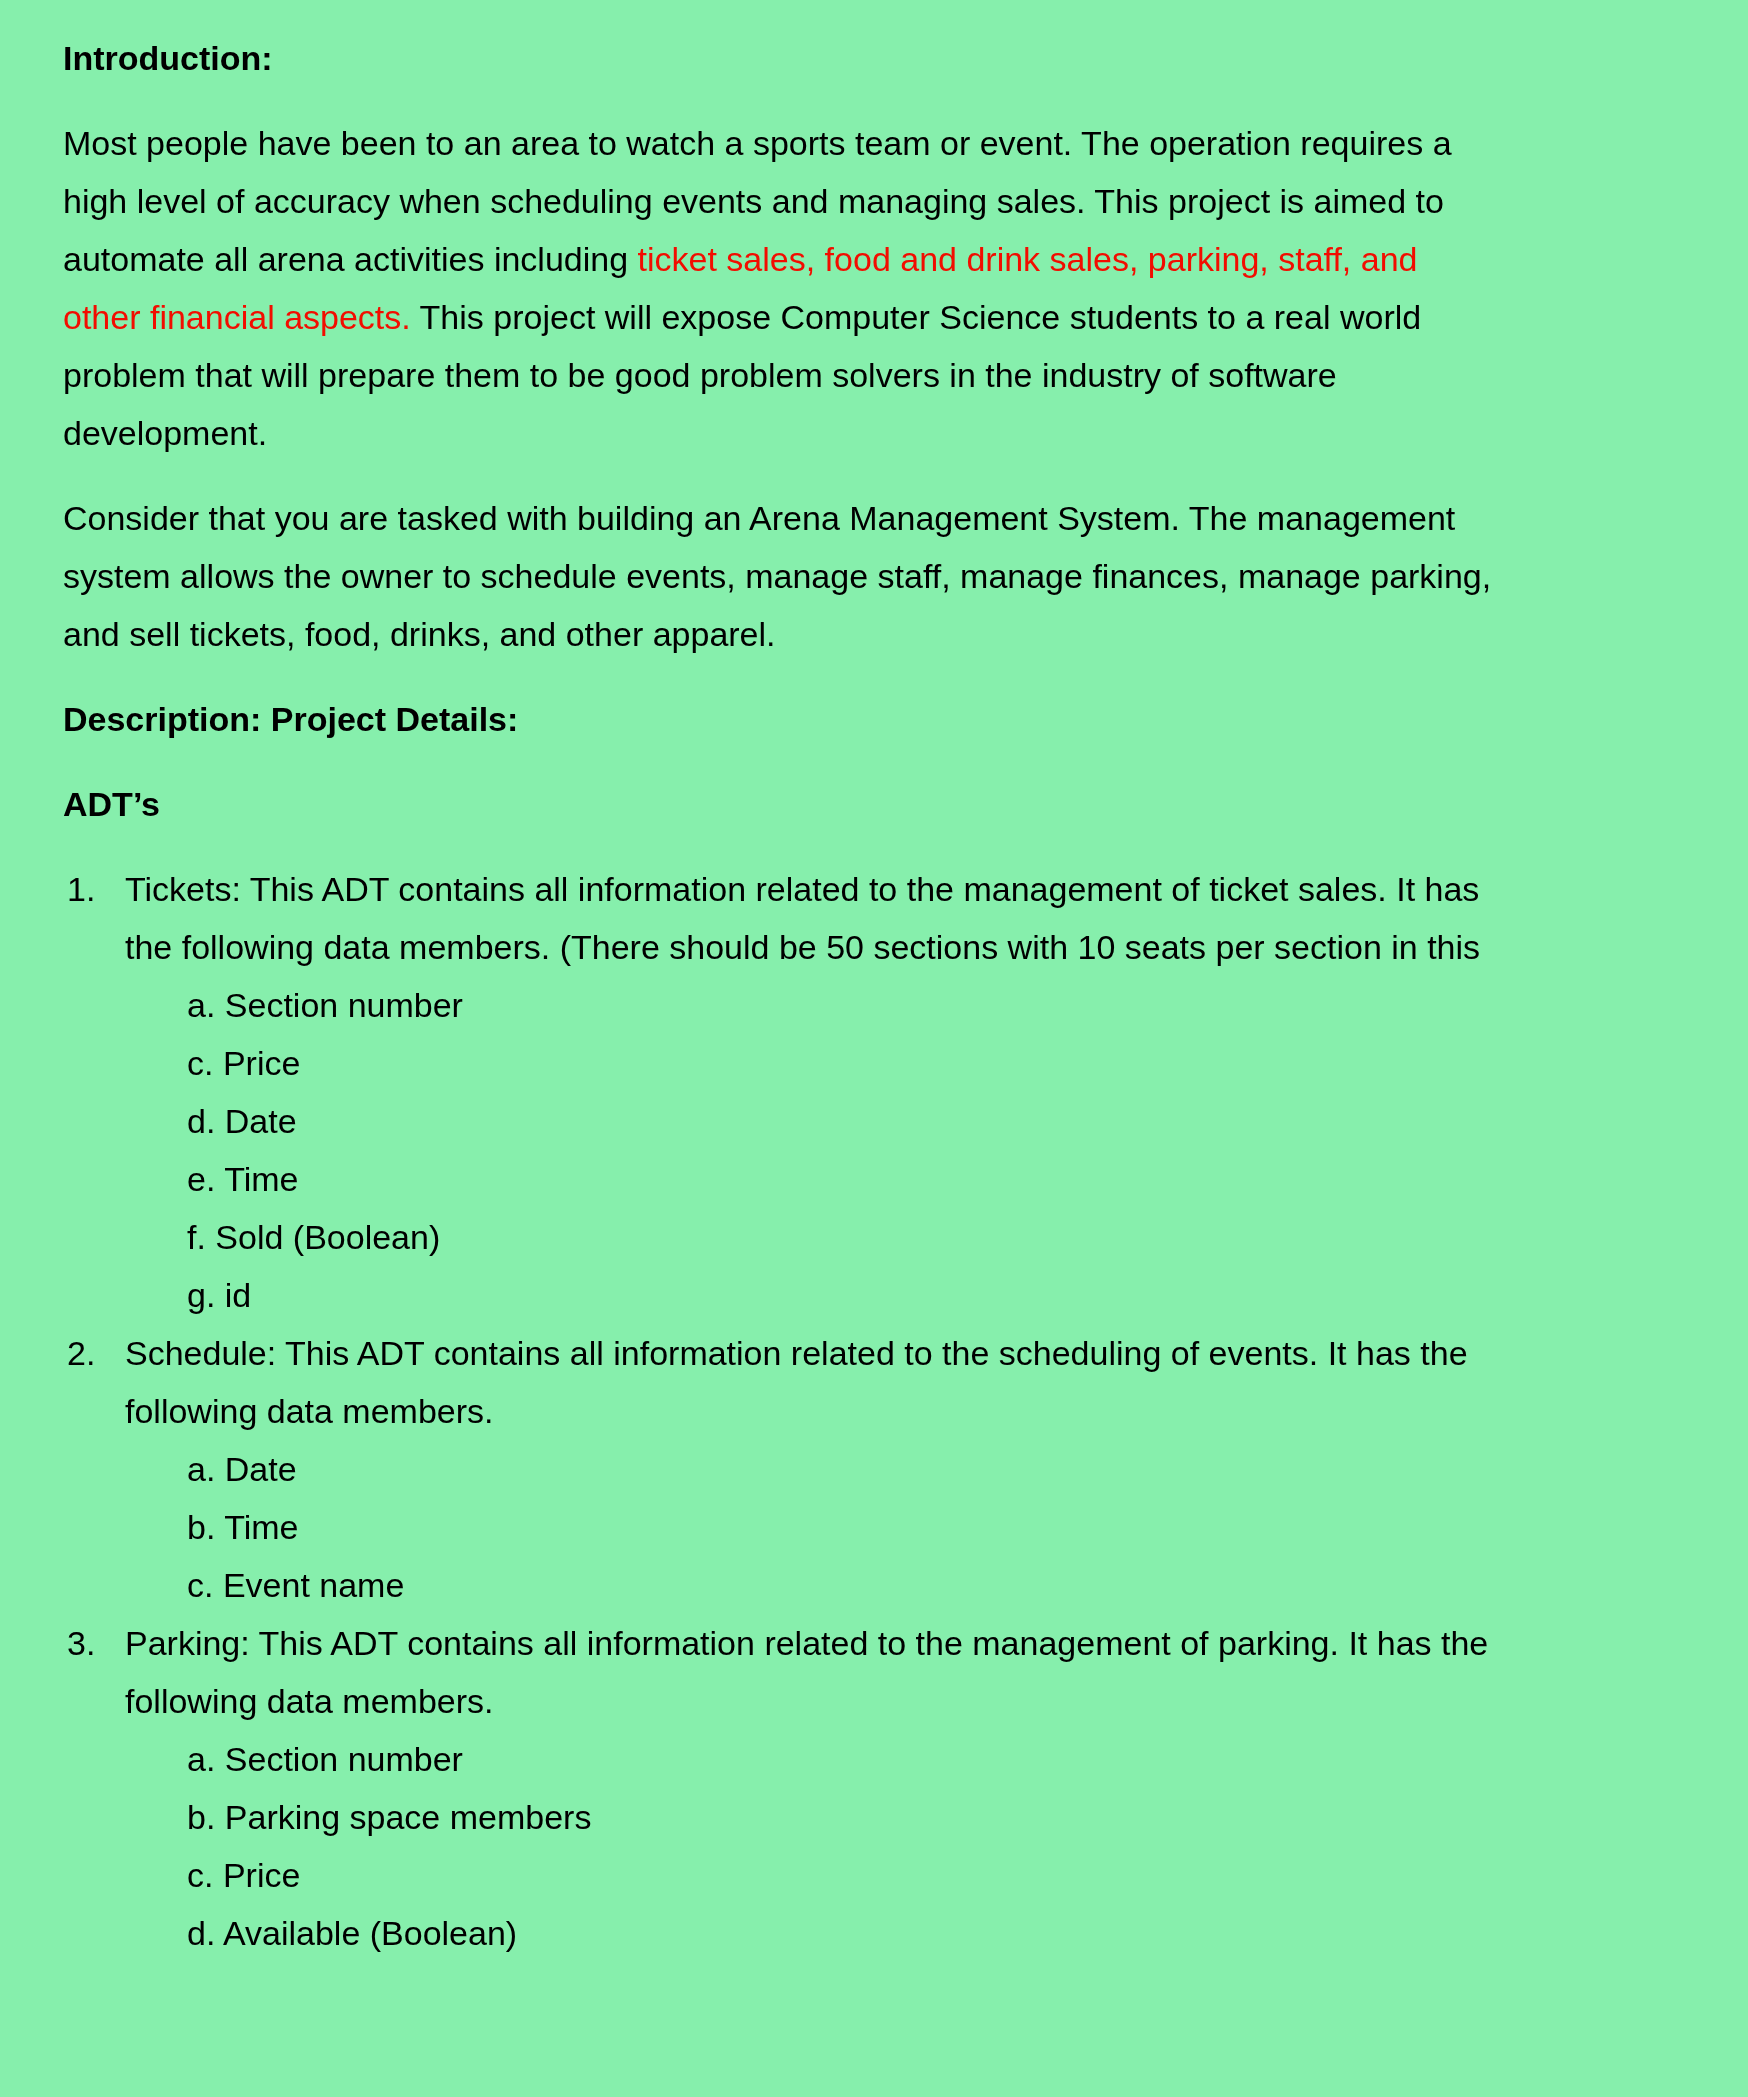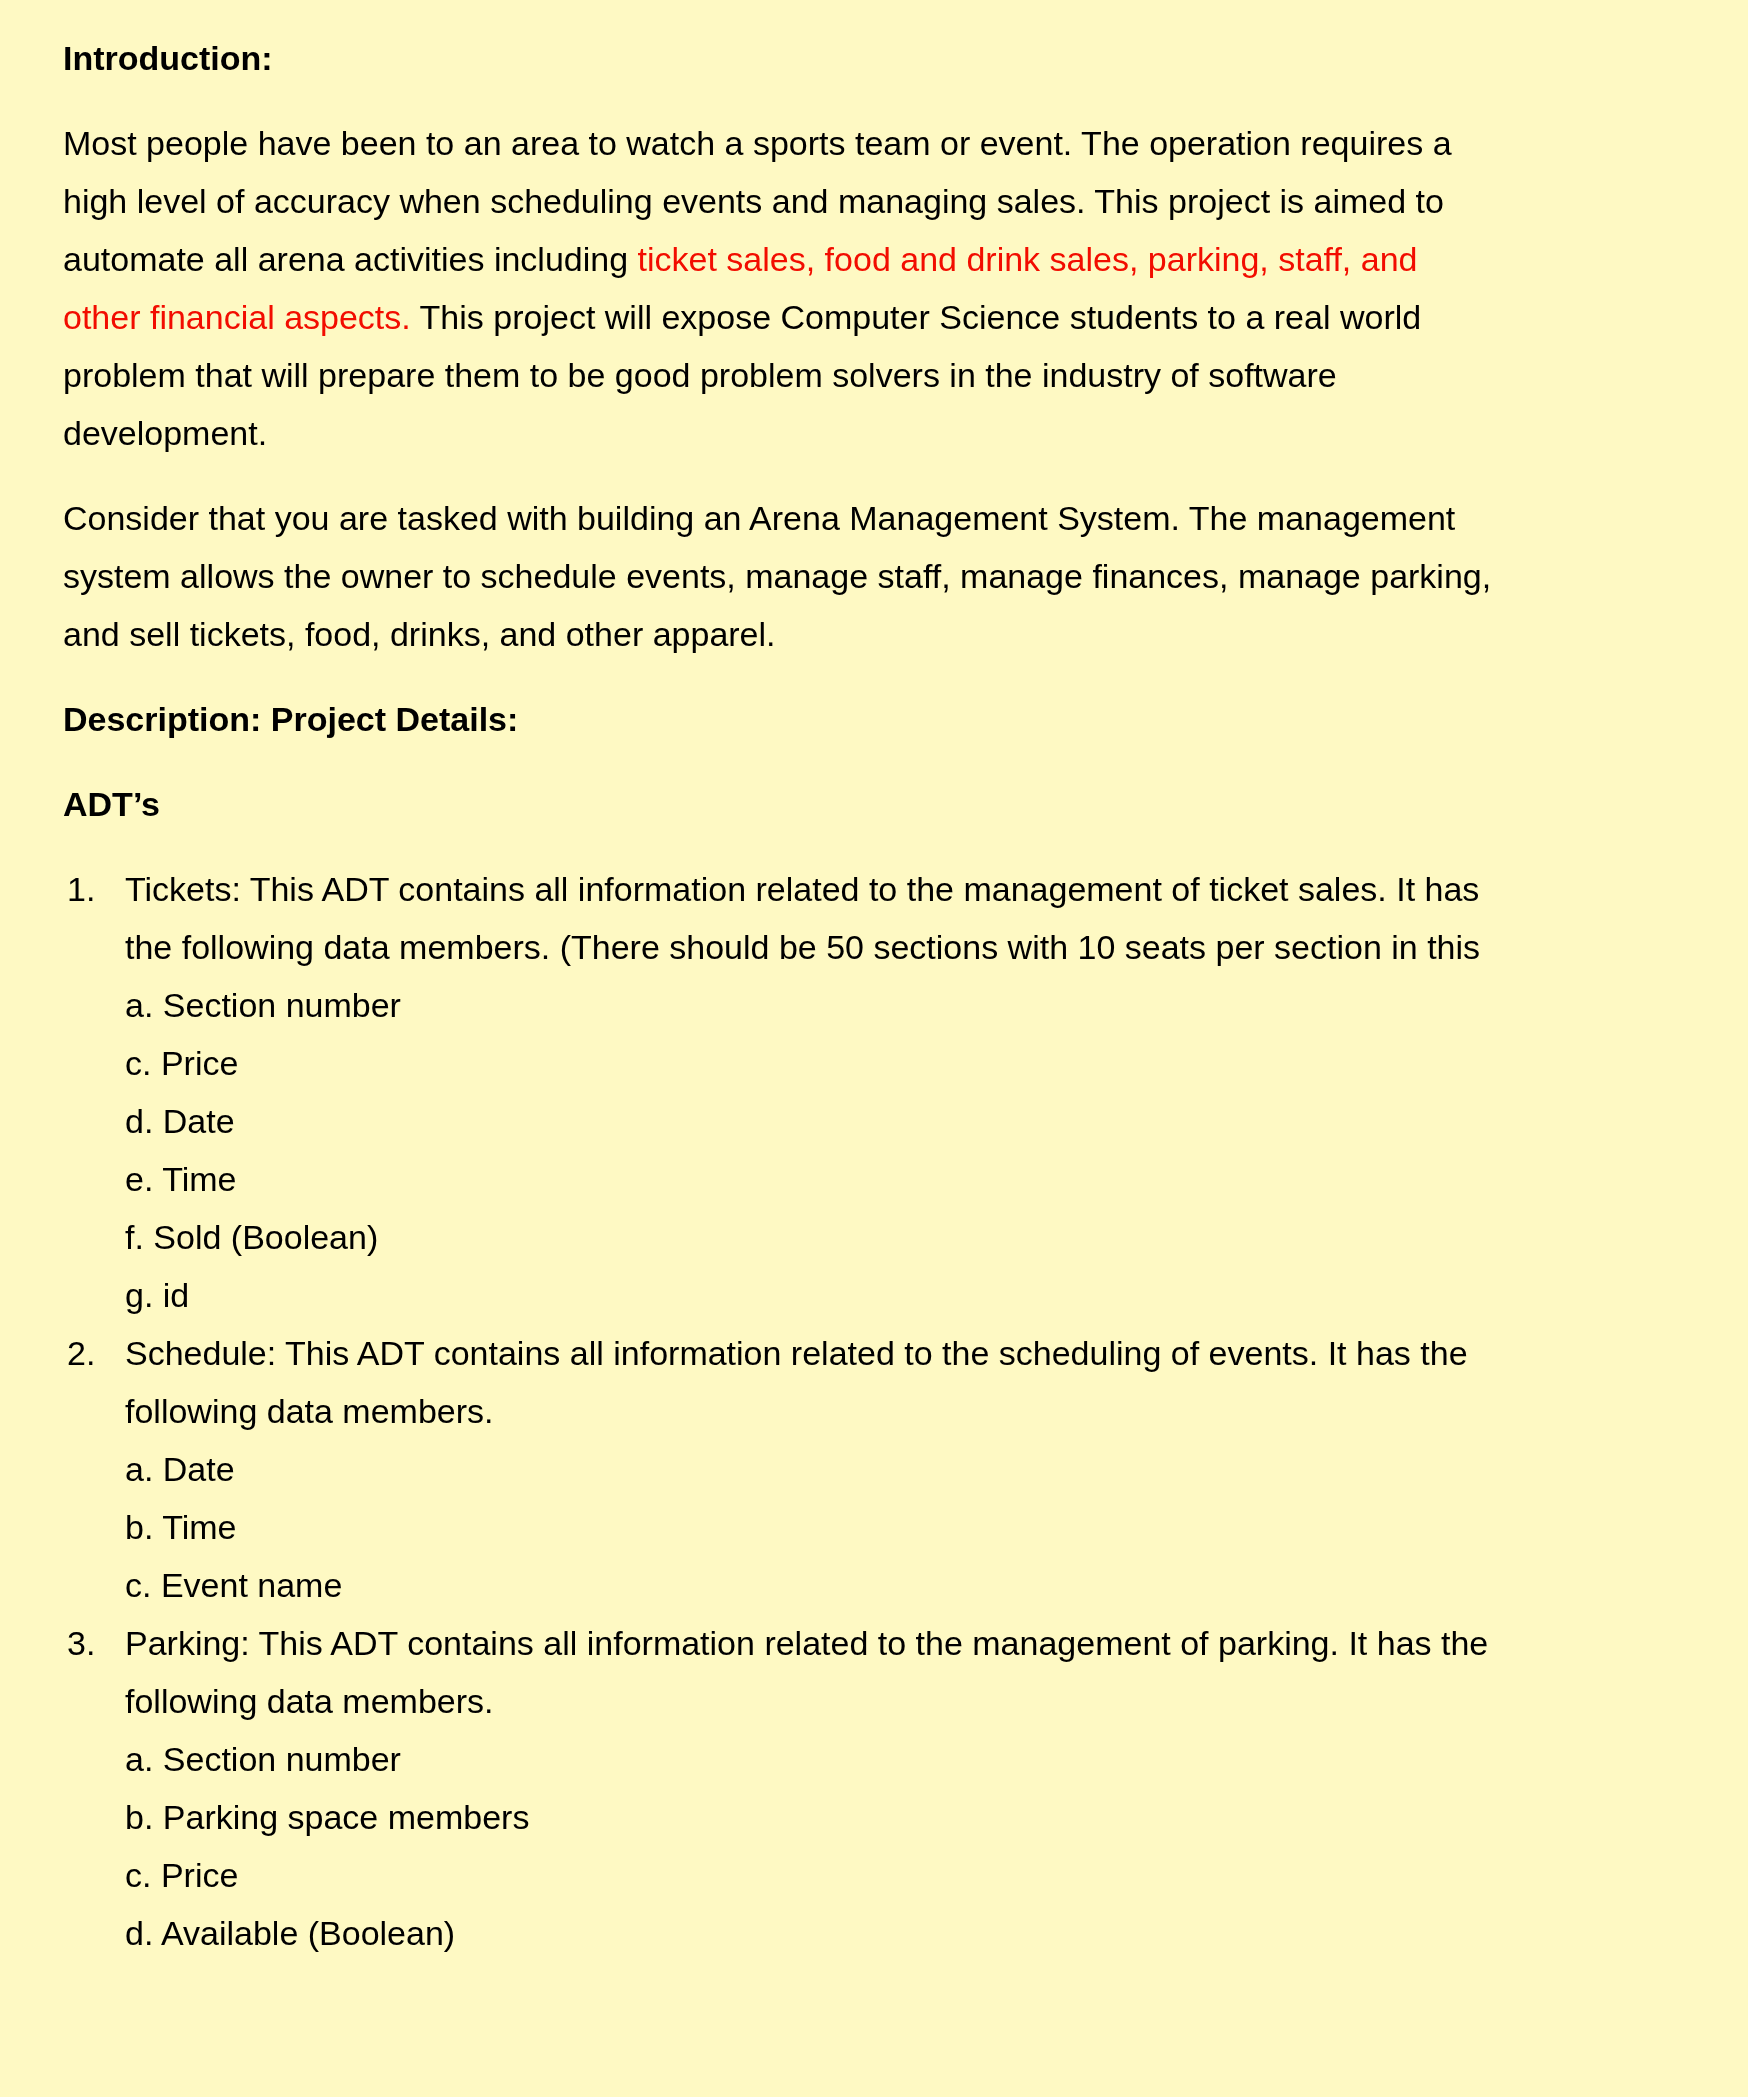--- a/index.html
+++ b/index.html
@@ -24,26 +24,26 @@
   .block:last-child { margin-bottom: 0; }
   .heading { font-weight: bold; }
   .line { white-space: nowrap; }
   .list-item { position: relative; padding-left: 62px; }
   .list-num {
     position: absolute;
     left: 4px;
     top: 0;
     white-space: nowrap;
   }
-  .sub-line { white-space: nowrap; }
+  .sub-line { margin-left: 62px; white-space: nowrap; }
 </style>
 </head>
 <body>
 
-<div class="page" style="background: #fef9c3; color: rgb(0, 0, 0);">
+<div class="page" style="background: #86efac; color: rgb(0, 0, 0);">
   <div id="doc">
       <div class="block heading">
         <div class="line"><span>Introduction:</span></div>
       </div>
       <div class="block para">
         <div class="line"><span>Most people have been to an area to watch a sports team or event. The operation requires a</span></div>
         <div class="line"><span>high level of accuracy when scheduling events and managing sales. This project is aimed to</span></div>
         <div class="line"><span>automate all arena activities including </span><span style="color: rgb(242, 13, 0);">ticket sales, food and drink sales, parking, staff, and</span></div>
         <div class="line"><span style="color: rgb(242, 13, 0);">other financial aspects.</span><span> This project will expose Computer Science students to a real world</span></div>
         <div class="line"><span>problem that will prepare them to be good problem solvers in the industry of software</span></div>

